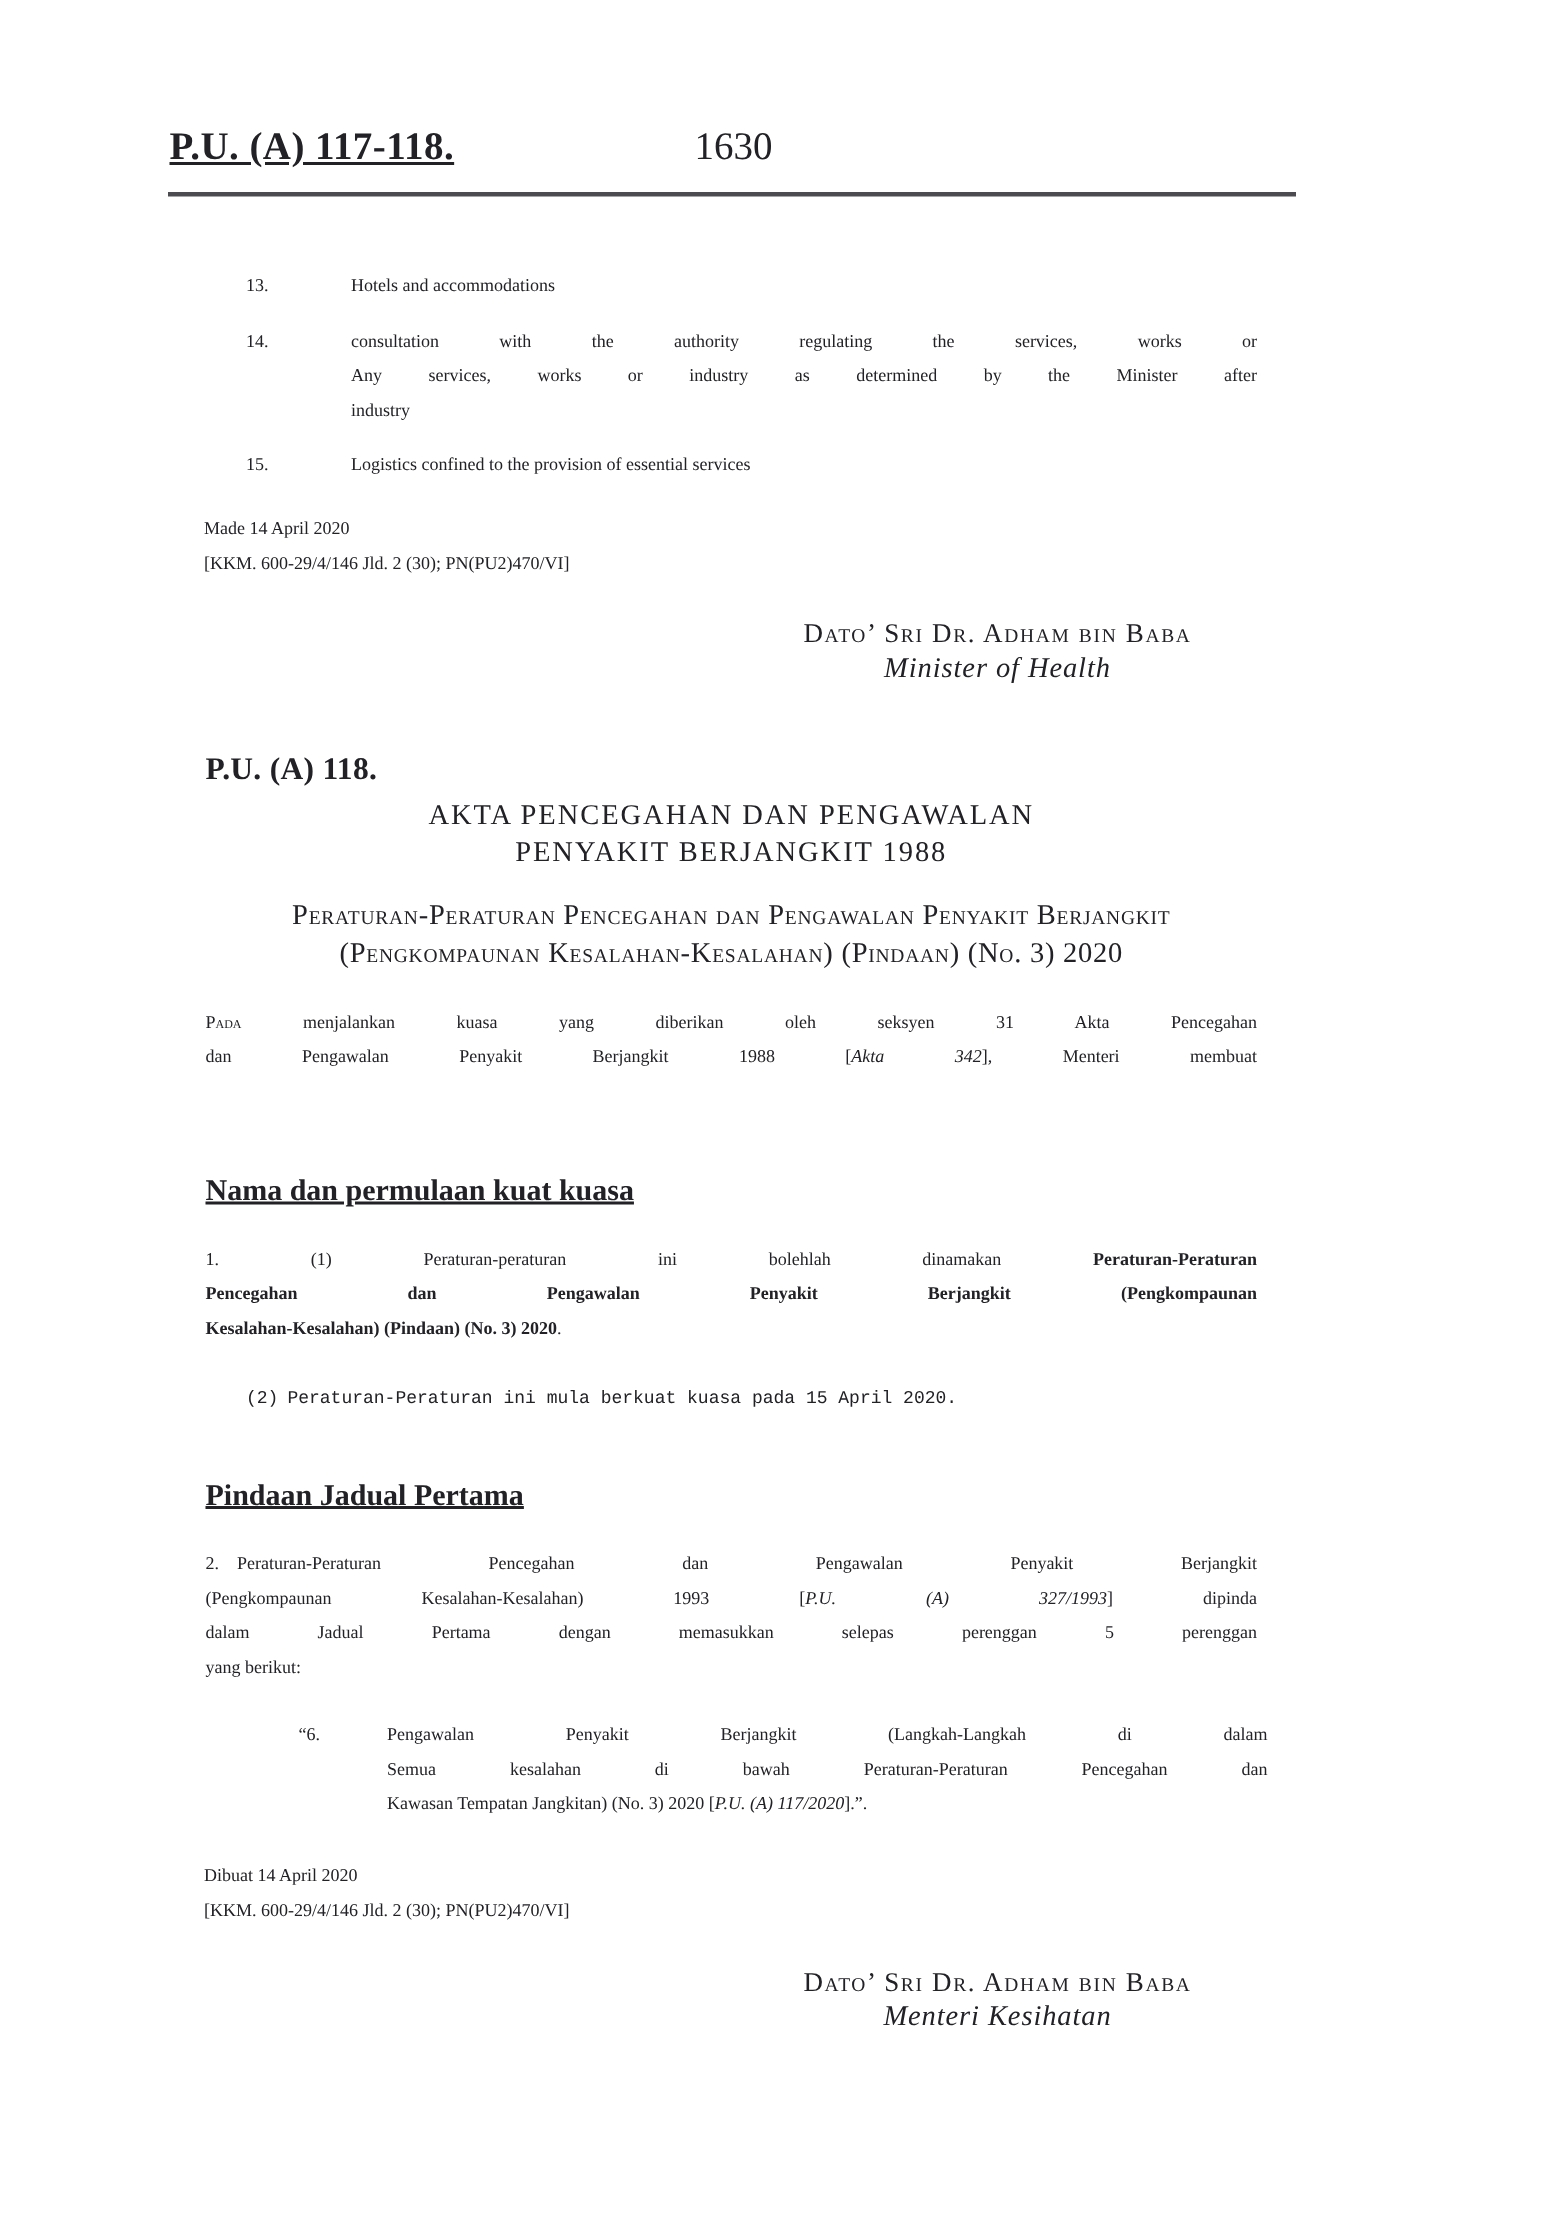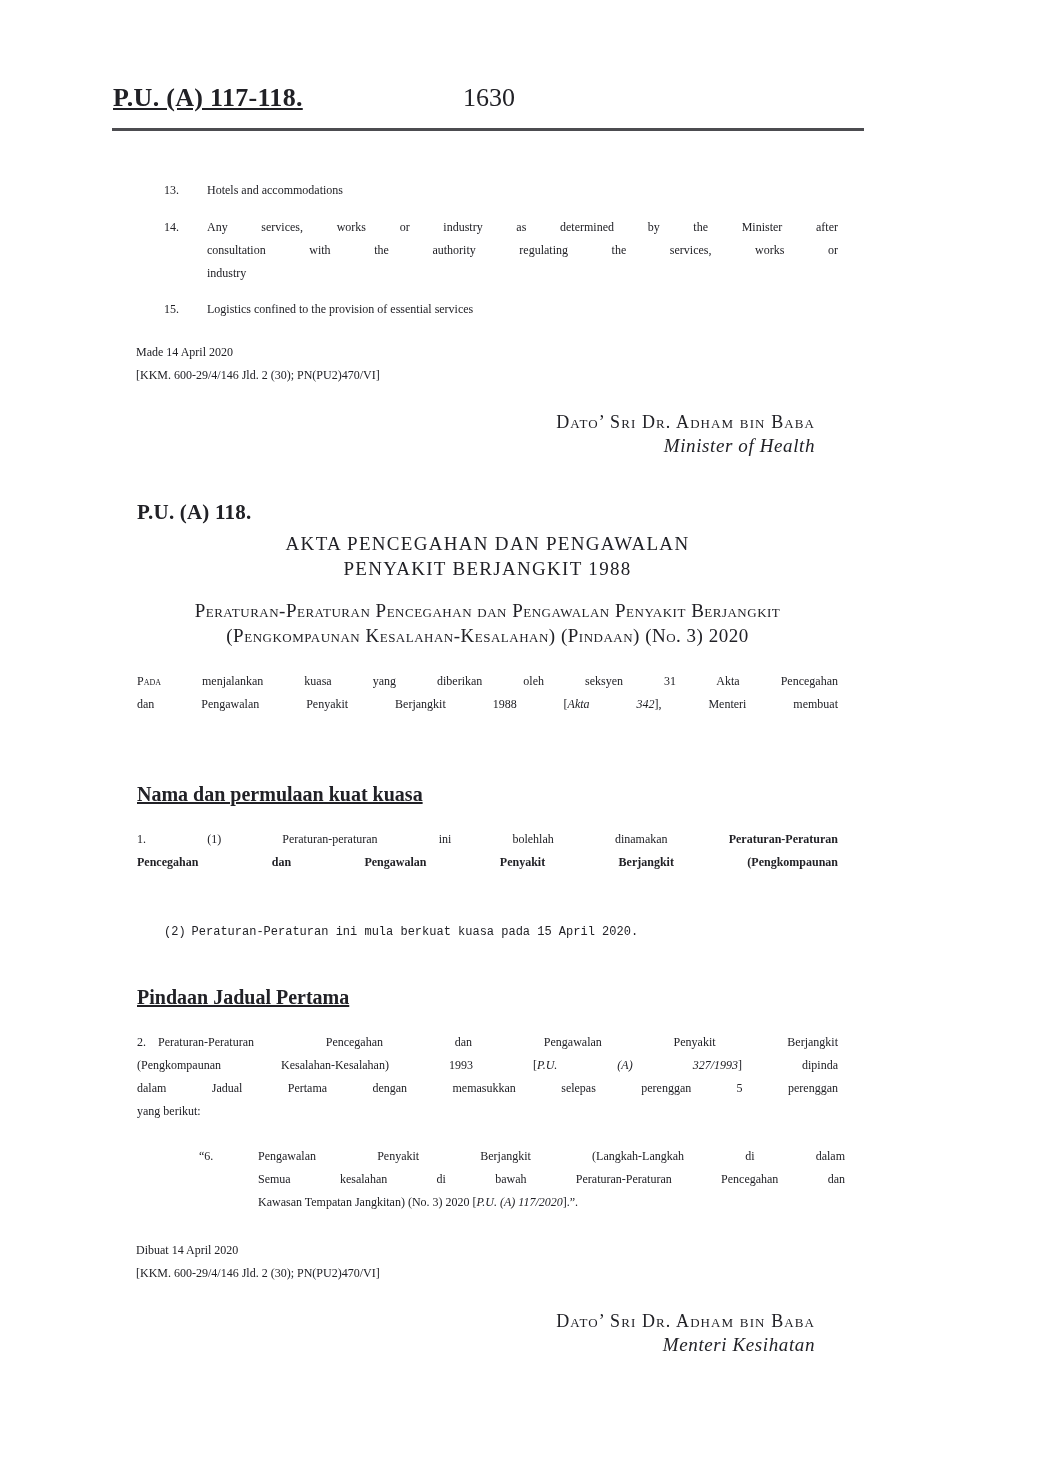--- a/index.html
+++ b/index.html
@@ -19,25 +19,25 @@
   .bt{font-size:12px;line-height:23px;}
   .line{min-height:23px;}
   .jl{text-align:justify;text-align-last:justify;}
   .ll{text-align:left;text-align-last:left;}
   .seg-i{font-style:italic;}
   .seg-b{font-weight:bold;}
   .seg-sc{font-variant:small-caps;}
   
   .list-item{left:137px;width:701px;}
   .list-item .num{position:absolute;left:27px;top:0;}
-  .list-item .li-content{margin-left:70px;}
+  .list-item .li-content{margin-left:97px;}
   
   .date-block{left:136px;width:701px;}
   
-  .sig{left:515px;width:300px;text-align:right;}
+  .sig{left:515px;width:300px;text-align:center;}
   .sig .name{font-size:18px;font-variant:small-caps;letter-spacing:1.1px;line-height:23px;}
   .sig .role{font-size:19px;font-style:italic;letter-spacing:0.6px;line-height:23px;}
   
   .pu118{top:500px;left:137px;font-size:21px;font-weight:bold;line-height:24px;letter-spacing:0.2px;}
   .act-title{top:531px;left:137px;width:701px;text-align:center;font-size:19px;letter-spacing:1.3px;line-height:25px;}
   .reg-title{top:598px;left:137px;width:701px;text-align:center;font-size:19px;font-variant:small-caps;letter-spacing:0.5px;line-height:25px;}
   .para{left:137px;width:701px;}
   .runin{left:137px;font-size:20px;font-weight:bold;line-height:23px;text-decoration:underline;}
   .indent1{text-indent:27px;font-family:Liberation Mono, monospace;}
   
@@ -54,22 +54,22 @@
 
 <div class="abs bt list-item" style="top:179px">
   <span class="num">13.</span>
   <div class="li-content">
       <div class="line ll"><span>Hotels and accommodations</span></div>
     </div>
 </div>
 <div class="abs bt list-item" style="top:216px">
   <span class="num">14.</span>
   <div class="li-content">
+      <div class="line jl"><span>consultation with the authority regulating the services, works or</span></div>
       <div class="line jl"><span>Any services, works or industry as determined by the Minister after</span></div>
-      <div class="line jl"><span>consultation with the authority regulating the services, works or</span></div>
       <div class="line ll"><span>industry</span></div>
     </div>
 </div>
 <div class="abs bt list-item" style="top:298px">
   <span class="num">15.</span>
   <div class="li-content">
       <div class="line ll"><span>Logistics confined to the provision of essential services</span></div>
     </div>
 </div>
 
@@ -98,20 +98,21 @@
 <div class="abs bt para" style="top:670px">
     <div class="line jl"><span class="seg-sc">Pada</span><span> menjalankan kuasa yang diberikan oleh seksyen 31 Akta Pencegahan</span></div>
     <div class="line jl"><span>dan Pengawalan Penyakit Berjangkit 1988 [</span><span class="seg-i">Akta 342</span><span>], Menteri membuat</span></div>
   </div>
 
 <div class="abs runin" style="top:783px">Nama dan permulaan kuat kuasa</div>
 
 <div class="abs bt para" style="top:828px">
     <div class="line jl"><span>1. (1) Peraturan-peraturan ini bolehlah dinamakan </span><span class="seg-b">Peraturan-Peraturan</span></div>
     <div class="line jl"><span class="seg-b">Pencegahan dan Pengawalan Penyakit Berjangkit (Pengkompaunan</span></div>
+    <div class="line ll"><span class="seg-b">Kesalahan-Kesalahan) (Pindaan) (No. 3) 2020</span><span>.</span></div>
   </div>
 
 <div class="abs bt para indent1" style="top:921px">
     <div class="line ll"><span>(2) Peraturan-Peraturan ini mula berkuat kuasa pada 15 April 2020.</span></div>
   </div>
 
 <div class="abs runin" style="top:986px">Pindaan Jadual Pertama</div>
 
 <div class="abs bt para" style="top:1031px">
     <div class="line jl"><span>2. Peraturan-Peraturan Pencegahan dan Pengawalan Penyakit Berjangkit</span></div>

